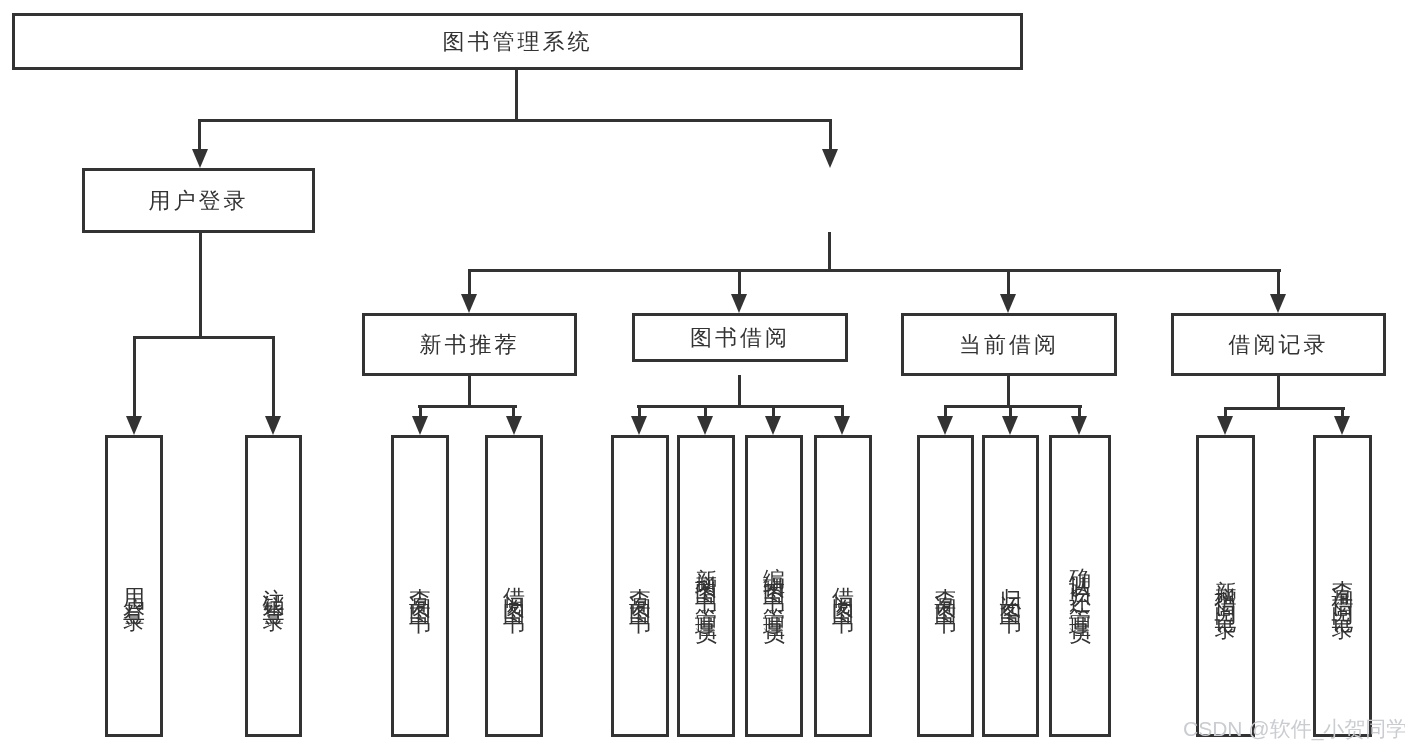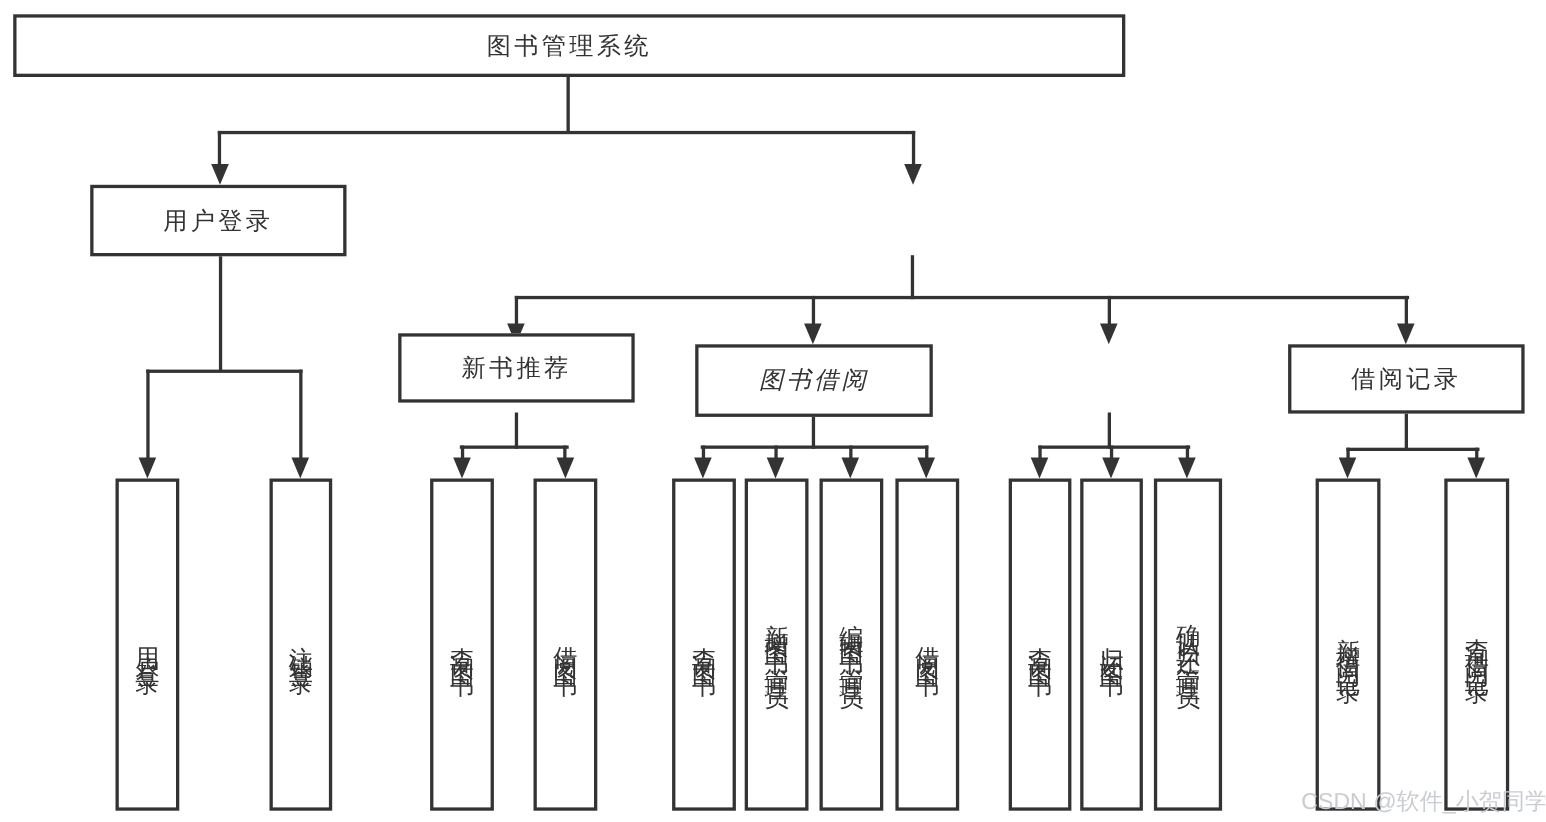--- a/index.html
+++ b/index.html
@@ -93,25 +93,28 @@
   <div class="arrow" style="left:1334px;top:416px;"></div>
 
   <div class="box hbox" style="left:12px;top:13px;width:1011px;height:57px;">
     <span class="lbl">图书管理系统</span>
   </div>
 
   <div class="box hbox" style="left:82px;top:168px;width:233px;height:65px;">
     <span class="lbl">用户登录</span>
   </div>
 
-  <div class="box hbox" style="left:362px;top:303px;width:215px;height:63px;">
+  <div class="box hbox" style="left:362px;top:313px;width:215px;height:63px;">
     <span class="lbl">新书推荐</span>
   </div>
-  <div class="box hbox" style="left:632px;top:313px;width:216px;height:66px;font-style:italic;">
+  <div class="box hbox" style="left:632px;top:313px;width:216px;height:49px;">
     <span class="lbl">图书借阅</span>
+  </div>
+  <div class="box hbox" style="left:901px;top:313px;width:216px;height:63px;">
+    <span class="lbl">当前借阅</span>
   </div>
   <div class="box hbox" style="left:1171px;top:313px;width:215px;height:63px;">
     <span class="lbl">借阅记录</span>
   </div>
 
   <div class="box vbox" style="left:105px;top:435px;width:58px;height:302px;">
     <span class="lbl">用户登录</span>
   </div>
   <div class="box vbox" style="left:245px;top:435px;width:57px;height:302px;">
     <span class="lbl">注销登录</span>

